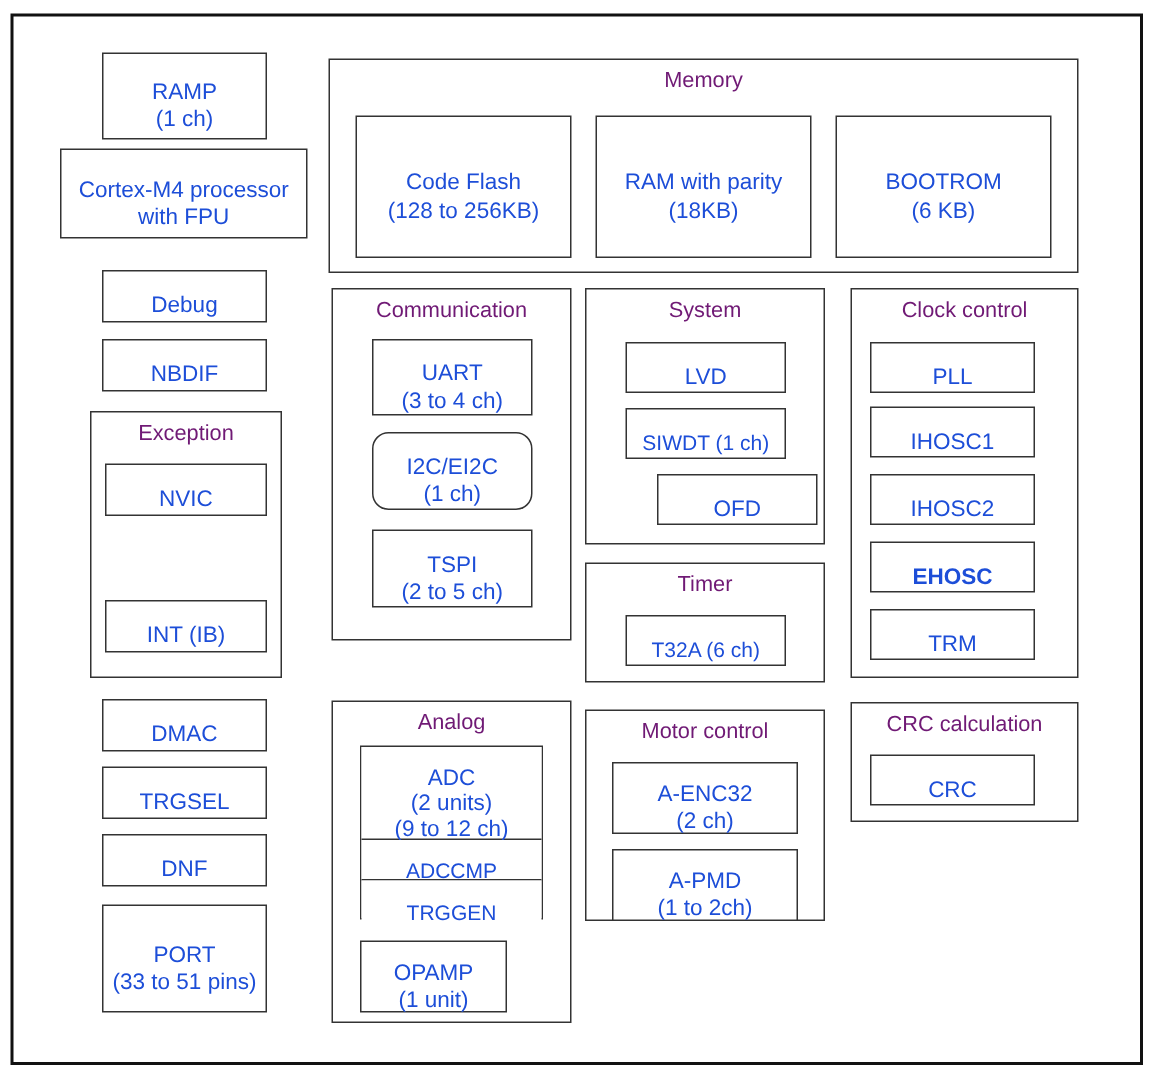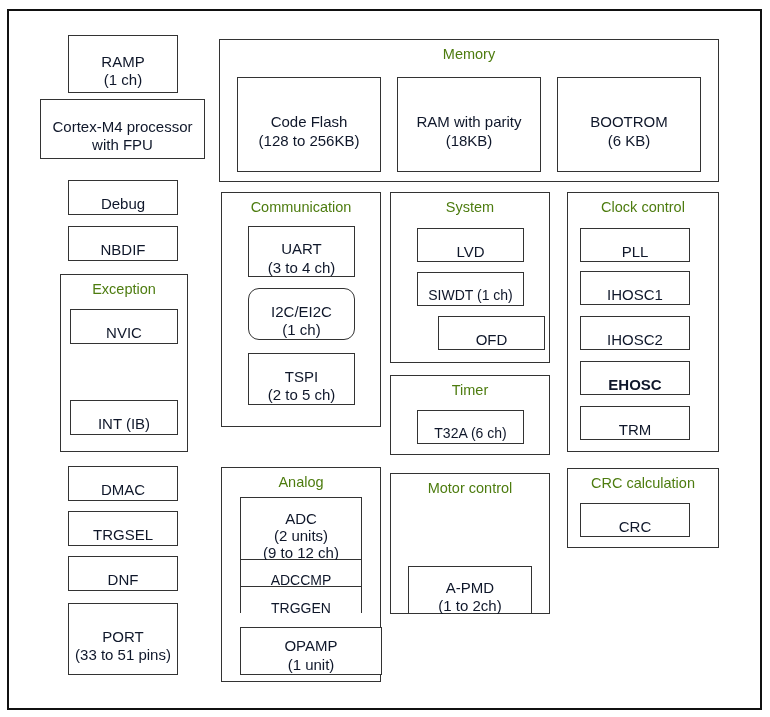--- a/index.html
+++ b/index.html
@@ -51,27 +51,27 @@
     display: block;
   }
   .group > .group-label {
     display: block;
     width: 100%;
     text-align: center;
     font-size: 14.5px;
     line-height: 1.1;
     padding-top: 7px;
     padding-bottom: 5px;
-    color: #4d7c0f;
+    color: #701a75;
   }
   .leaf-text {
     display: block;
     white-space: pre-line;
     font-size: 15px;
-    color: #0f172a;
+    color: #1d4ed8;
     margin-top: 14px;
   }
   .leaf-text.small {
     font-size: 14px;
   }
   
   .stack {
     position: absolute;
     box-sizing: border-box;
     border: 1.6px solid #333333;
@@ -223,27 +223,31 @@
 (2 units)
 (9 to 12 ch)</span>
     </div>
     <div class="stack-cell" style="height:27px;">
       <span class="leaf-text small">ADCCMP</span>
     </div>
     <div class="stack-cell" style="height:27px;">
       <span class="leaf-text small">TRGGEN</span>
     </div>
   </div>
-  <div class="box" style="left:240px; top:627px; width:142px; height:48px;justify-content:flex-end;">
+  <div class="box" style="left:240px; top:627px; width:98px; height:48px;">
     <span class="leaf-text">OPAMP
 (1 unit)</span>
   </div>
 
   <div class="group" style="left:390px; top:473px; width:160px; height:141px;">
     <span class="group-label">Motor control</span>
+  </div>
+  <div class="box" style="left:408px; top:508px; width:124px; height:48px;">
+    <span class="leaf-text">A-ENC32
+(2 ch)</span>
   </div>
   <div class="box" style="left:408px; top:566px; width:124px; height:48px;">
     <span class="leaf-text">A-PMD
 (1 to 2ch)</span>
   </div>
 
   <div class="group" style="left:567px; top:468px; width:152px; height:80px;">
     <span class="group-label">CRC calculation</span>
   </div>
   <div class="box" style="left:580px; top:503px; width:110px; height:34px;">

